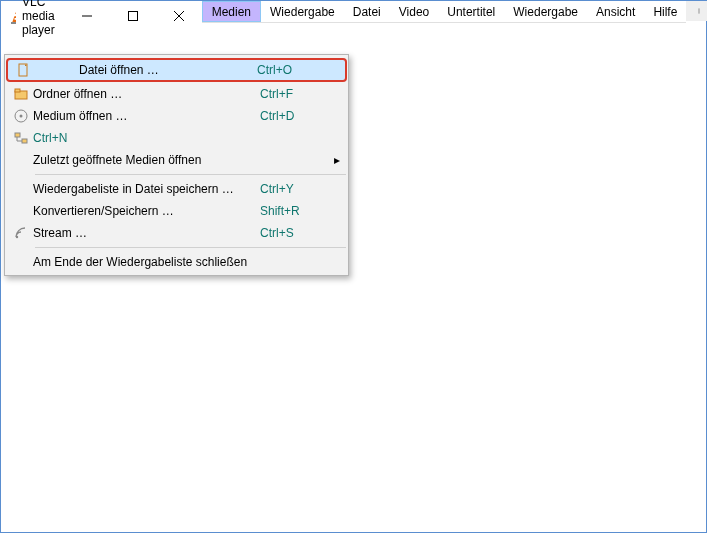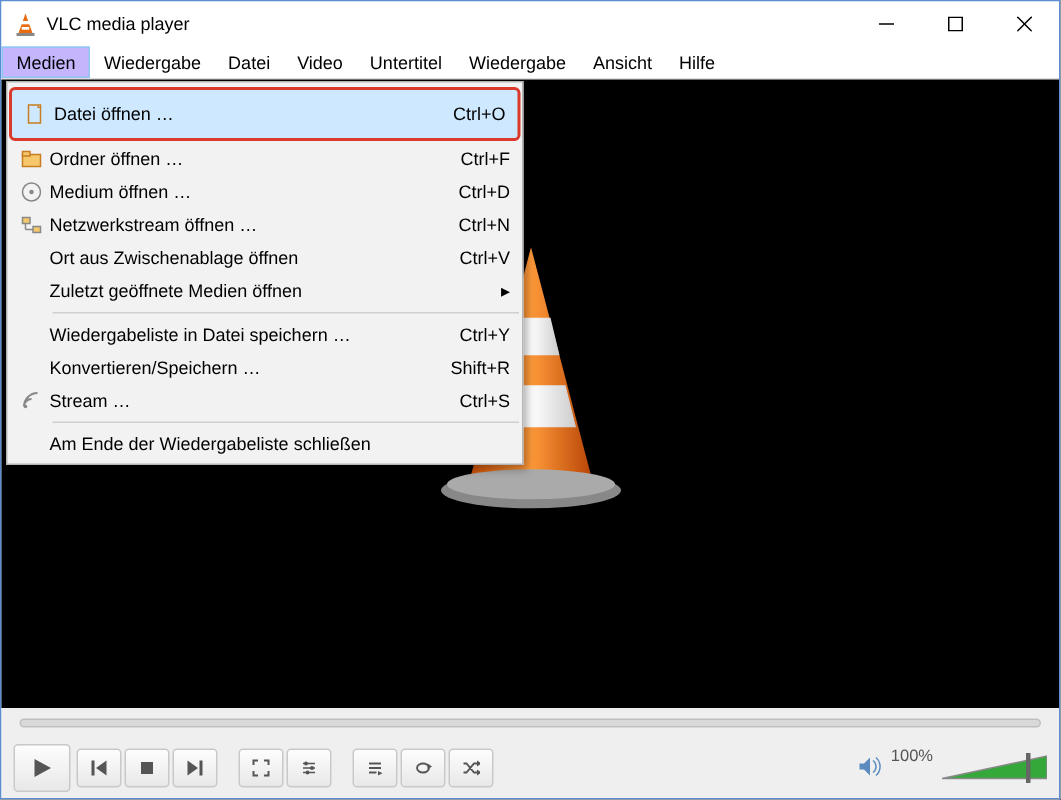--- a/index.html
+++ b/index.html
@@ -1,41 +1,41 @@
 <!DOCTYPE html>
 <html><head>
 <meta charset="utf-8">
 <style>
 * { box-sizing: border-box; margin: 0; padding: 0; font-family: "Segoe UI", Tahoma, sans-serif; font-size: 12px; }
 body { background: #fff; }
-.window { width: 707px; height: 533px; border: 1px solid #5a8ed0; background: #fff; display: flex; flex-direction: column; position: relative; }
+.window { width: 707px; height: 533px; border: 1px solid #5a8ed0; background: #fff; display: flex; flex-direction: row; position: relative; }
 .titlebar { height: 30px; display: flex; align-items: center; padding-left: 8px; background: #fff; }
 .titlebar .title { margin-left: 6px; color: #000; }
 .win-controls { margin-left: auto; display: flex; height: 100%; }
 .win-controls .btn { width: 46px; display: flex; align-items: center; justify-content: center; color: #000; }
 .menubar { height: 22px; background: #fff; display: flex; align-items: stretch; border-bottom: 1px solid #e0e0e0; }
 .menubar .item { padding: 0 9px; display: flex; align-items: center; color: #000; cursor: default; }
 .menubar .item.active { background: #c4b5fd; border: 1px solid #8ec7f5; }
 .content { flex: 1; background: #000; position: relative; overflow: hidden; }
 .cone { position: absolute; left: 50%; top: 50%; transform: translate(-50%, -55%); }
 .timeline { height: 20px; background: #efefef; display: flex; align-items: center; padding: 0 12px; }
 .track { flex: 1; height: 6px; background: #d9d9d9; border-radius: 3px; position: relative; border: 1px solid #c0c0c0; }
 .controls { height: 40px; background: #efefef; display: flex; align-items: center; padding: 0 8px; gap: 4px; }
 .cbtn { width: 30px; height: 26px; border: 1px solid #c9c9c9; background: linear-gradient(#fdfdfd,#e8e8e8); border-radius: 3px; display: flex; align-items: center; justify-content: center; color: #555; }
 .cbtn.big { width: 38px; height: 32px; }
 .group { display: flex; gap: 2px; margin-right: 10px; }
 .volume { margin-left: auto; display: flex; align-items: center; gap: 6px; }
 .vol-tri { width: 70px; height: 20px; position: relative; }
 .vol-tri svg { position: absolute; inset: 0; }
 .dropdown { position: absolute; left: 3px; top: 53px; width: 345px; background: #f2f2f2; border: 1px solid #b5b5b5; box-shadow: 2px 3px 6px rgba(0,0,0,.3); z-index: 10; padding: 2px 0; }
 .dm-item { display: flex; align-items: center; height: 22px; padding: 0 8px 0 4px; position: relative; }
-.dm-item.highlight { border: 2px solid #d93a2b; border-radius: 4px; background: #cde8ff; margin: 1px 1px; height: 36px; }
+.dm-item.highlight { border: 2px solid #d93a2b; border-radius: 4px; background: #cde8ff; margin: 1px 1px; height: 24px; gap: 43px; }
 .dm-item .iconcell { width: 24px; display: flex; justify-content: center; color: #666; }
 .dm-item .label { flex: 1; color: #000; }
-.dm-item .shortcut { color: #000000; min-width: 80px; text-align: right; }
+.dm-item .shortcut { color: #0f766e; min-width: 80px; }
 .dm-item .arrow { position: absolute; right: 8px; color: #000; }
 .sep { height: 1px; background: #d0d0d0; margin: 3px 2px 3px 30px; }
 .vol-label { font-size: 11px; color: #555; position: relative; top: -8px; }
 </style>
 </head>
 <body>
 
 <div class="window">
 
   <div class="titlebar">
@@ -134,27 +134,21 @@
     </div>
     <div class="dm-item">
       <span class="iconcell">
           <svg width="14" height="14">
             <rect x="1" y="2" width="5" height="4" fill="#f5c86b" stroke="#888"></rect>
             <rect x="8" y="8" width="5" height="4" fill="#f5c86b" stroke="#888"></rect>
             <line x1="3" y1="6" x2="3" y2="10" stroke="#888"></line>
             <line x1="3" y1="10" x2="8" y2="10" stroke="#888"></line>
           </svg>
         </span>
-      <span class="label">Netzwerkstream öffnen …</span>
       <span class="shortcut">Ctrl+N</span>
-    </div>
-    <div class="dm-item">
-      <span class="iconcell"></span>
-      <span class="label">Ort aus Zwischenablage öffnen</span>
-      <span class="shortcut">Ctrl+V</span>
     </div>
     <div class="dm-item">
       <span class="iconcell"></span>
       <span class="label">Zuletzt geöffnete Medien öffnen</span>
       <span class="arrow">▸</span>
     </div>
     <div class="sep"></div>
     <div class="dm-item">
       <span class="iconcell"></span>
       <span class="label">Wiedergabeliste in Datei speichern …</span>

